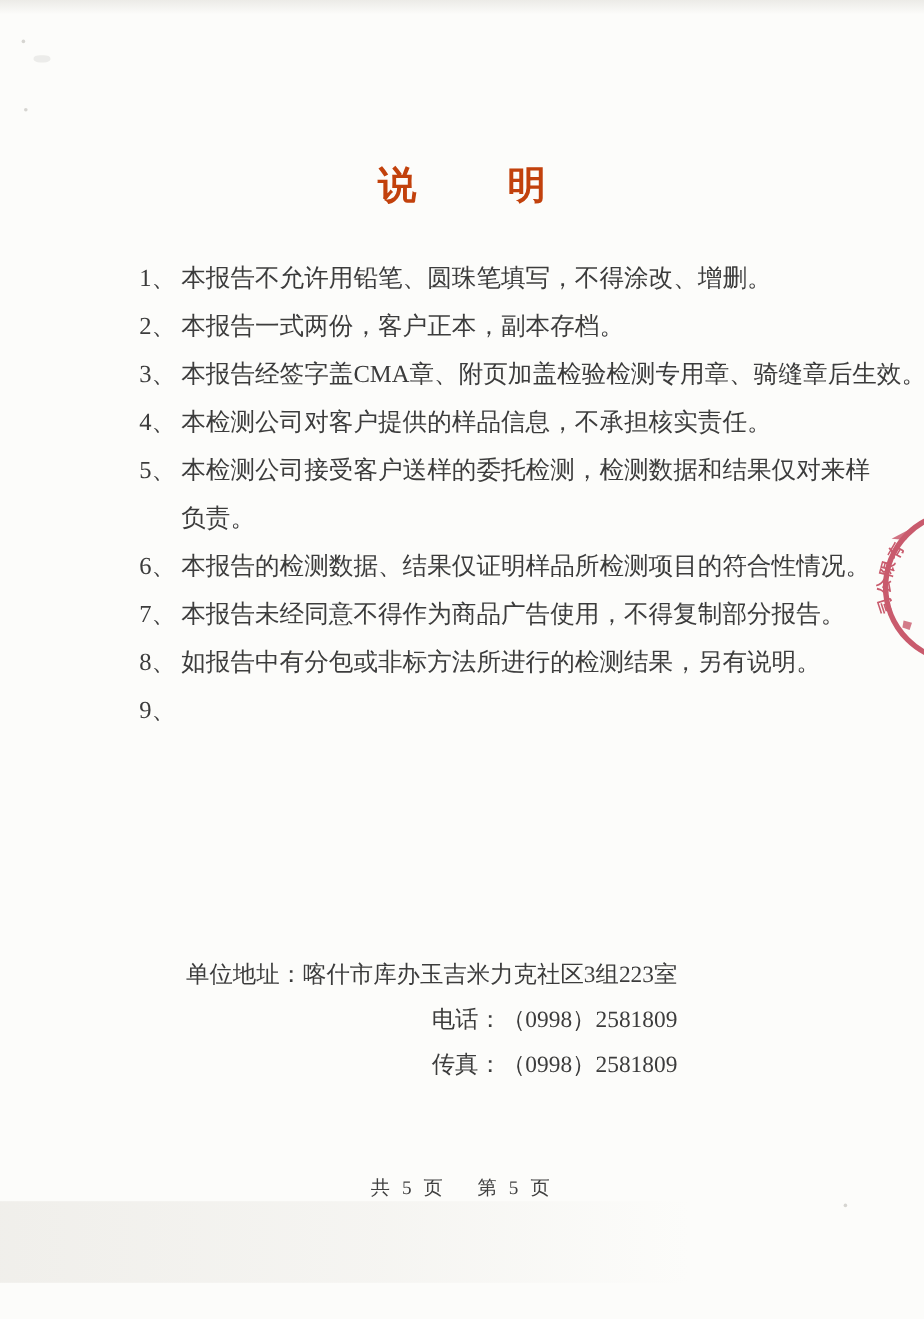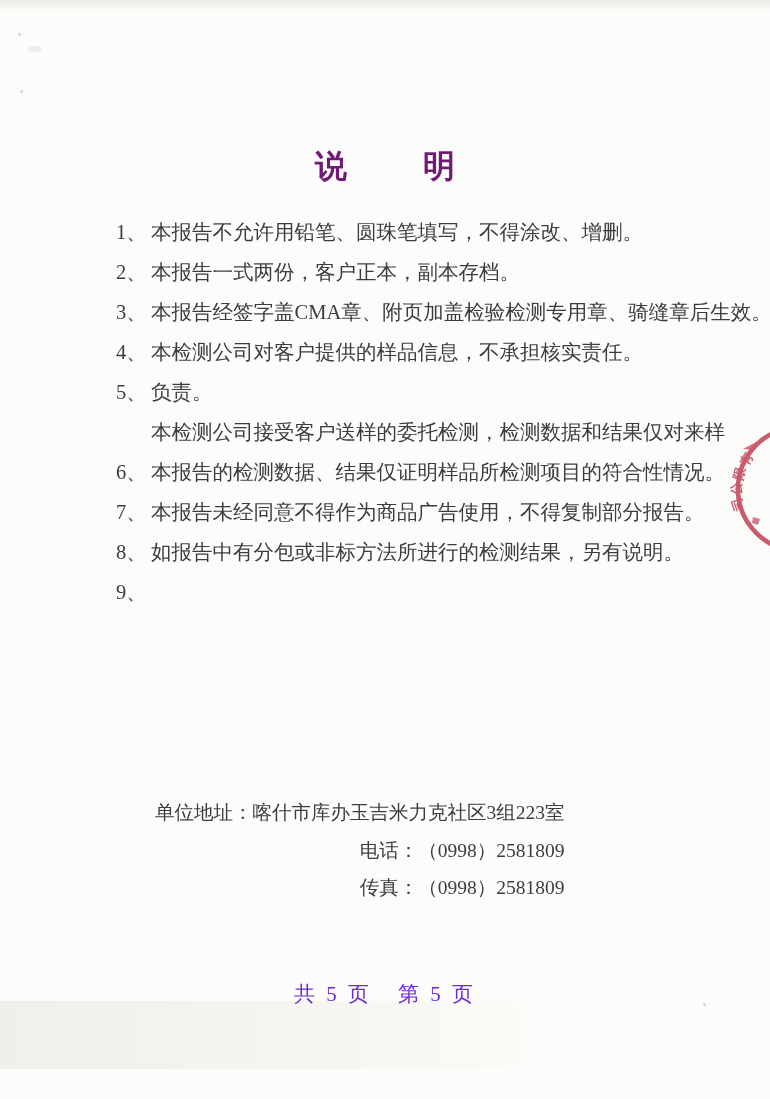--- a/index.html
+++ b/index.html
@@ -21,23 +21,23 @@
   .band-bottom {
     position: absolute; left: 0; bottom: 30px; width: 575px; height: 68px;
     background: linear-gradient(90deg, rgba(222,219,212,0.40), rgba(222,219,212,0.22) 55%, rgba(222,219,212,0));
   }
   .speck {
     position: absolute; border-radius: 50%;
     background: #a9a69f; opacity: 0.45;
   }
 
   .title {
-    position: absolute; top: 124px; left: 0; width: 100%;
+    position: absolute; top: 112px; left: 0; width: 100%;
     display: flex; justify-content: center;
-    font-size: 32px; font-weight: 600; color: #701a75;
+    font-size: 32px; font-weight: 600; color: #c2410c;
   }
   .title span { letter-spacing: 76px; padding-left: 76px; }
 
   .notes {
     position: absolute; left: 116px; top: 212px; width: 600px;
     font-size: 20.5px; line-height: 40px; color: #3c3c3c;
   }
   .note { display: flex; }
   .note-num { flex: 0 0 35px; white-space: nowrap; }
   .note-text { flex: 1 1 auto; }
@@ -46,21 +46,21 @@
 
   .contact {
     position: absolute; left: 155px; top: 794px;
     font-size: 19.5px; line-height: 37.5px; color: #3c3c3c; text-align: right;
   }
   .contact-row { display: block; white-space: nowrap; }
 
   .footer {
     position: absolute; top: 980px; left: 0; width: 100%;
     display: flex; justify-content: center; gap: 26px;
-    font-size: 21px; letter-spacing: 3px; color: #6d28d9;
+    font-size: 16px; letter-spacing: 3px; color: #404040;
   }
 
   .stamp {
     position: absolute; top: 415px; right: 0;
     width: 45px; height: 135px; pointer-events: none;
   }
 </style>
 </head>
 <body>
 
@@ -98,22 +98,22 @@
     </div>
     <div class="note">
       <span class="note-num">4、</span>
       <span class="note-text">
         <span class="note-line">本检测公司对客户提供的样品信息，不承担核实责任。</span>
       </span>
     </div>
     <div class="note">
       <span class="note-num">5、</span>
       <span class="note-text">
+        <span class="note-line">本检测公司接受客户送样的委托检测，检测数据和结果仅对来样</span>
         <span class="note-line">负责。</span>
-        <span class="note-line">本检测公司接受客户送样的委托检测，检测数据和结果仅对来样</span>
       </span>
     </div>
     <div class="note">
       <span class="note-num">6、</span>
       <span class="note-text">
         <span class="note-line">本报告的检测数据、结果仅证明样品所检测项目的符合性情况。</span>
       </span>
     </div>
     <div class="note">
       <span class="note-num">7、</span>

